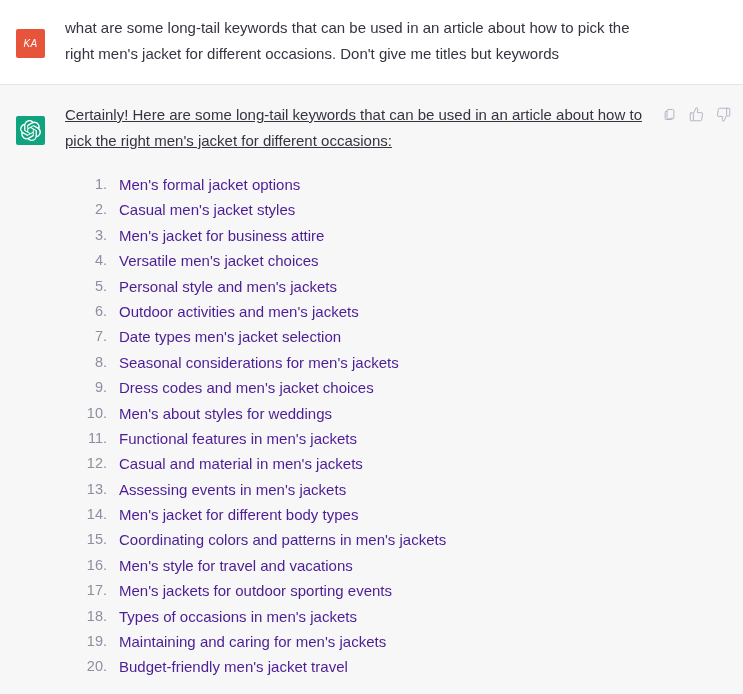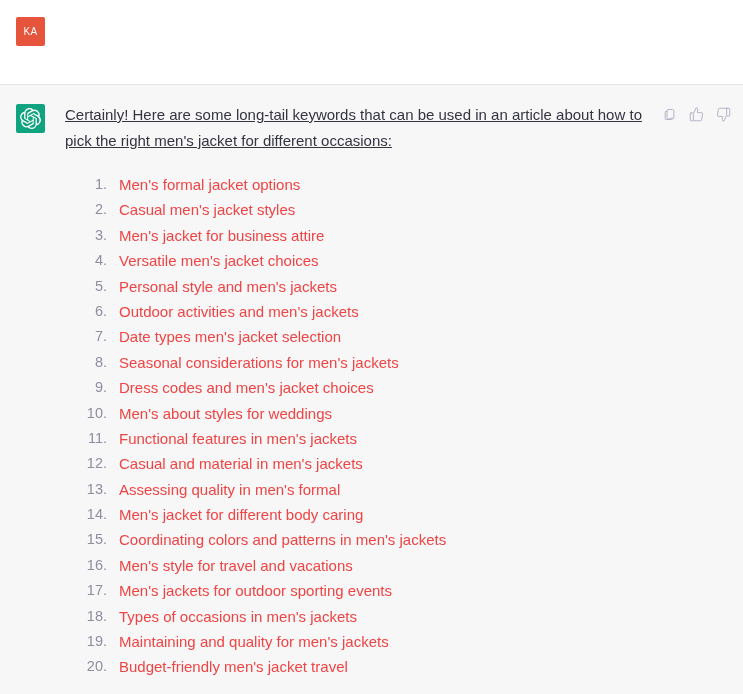--- a/index.html
+++ b/index.html
@@ -49,21 +49,22 @@
 
   
   .avatar {
     flex: 0 0 auto;
     width: 29px;
     height: 29px;
     border-radius: 2px;
     display: flex;
     align-items: center;
     justify-content: center;
-    margin-top: 3px;
+    margin-top: 15px;
+    font-style: italic;
   }
   .avatar.user-avatar {
     background: #e5543b;
     color: #ffffff;
     font-size: 10px;
     letter-spacing: 0.3px;
     font-weight: 400;
   }
   .avatar.bot-avatar {
     background: #0fa37f;
@@ -101,21 +102,21 @@
     list-style: none;
     counter-reset: kw;
   }
   ol.keyword-list li {
     counter-increment: kw;
     position: relative;
     padding-left: 40px;
     margin-bottom: 0;
     height: 25.4px;
     line-height: 25.4px;
-    color: #ef4444;
+    color: #4c1d95;
     font-size: 15px;
     white-space: nowrap;
   }
   ol.keyword-list li::before {
     content: counter(kw) ".";
     position: absolute;
     left: 0;
     width: 28px;
     text-align: right;
     color: #8e8ea0;
@@ -155,20 +156,23 @@
   }
 </style>
 </head>
 <body>
 
 <div class="conversation">
 
   <div class="msg-row user">
     <div class="msg-inner">
       <div class="avatar user-avatar">KA</div>
+      <div class="msg-body">
+        <p>what are some long-tail keywords that can be used in an article about how to pick the right men's jacket for different occasions. Don't give me titles but keywords</p>
+      </div>
     </div>
   </div>
 
   <div class="msg-row assistant">
     <div class="msg-inner">
 
       <div class="avatar bot-avatar">
         <span>
           <svg viewBox="0 0 24 24" aria-hidden="true">
             <path fill="#ffffff" stroke="none" d="M22.28 9.82a5.98 5.98 0 0 0-.52-4.91 6.05 6.05 0 0 0-6.51-2.9A6 6 0 0 0 4.98 4.18a5.98 5.98 0 0 0-4 2.9 6.05 6.05 0 0 0 .75 7.1 5.98 5.98 0 0 0 .51 4.91 6.05 6.05 0 0 0 6.52 2.9A5.98 5.98 0 0 0 13.26 24a6.05 6.05 0 0 0 5.77-4.19 5.98 5.98 0 0 0 4-2.9 6.05 6.05 0 0 0-.75-7.09ZM13.26 22.43a4.48 4.48 0 0 1-2.88-1.04l.14-.08 4.78-2.76a.79.79 0 0 0 .4-.68v-6.74l2.02 1.17a.07.07 0 0 1 .04.06v5.58a4.5 4.5 0 0 1-4.5 4.49ZM3.6 18.3a4.47 4.47 0 0 1-.54-3.01l.14.09 4.79 2.76a.77.77 0 0 0 .78 0l5.84-3.37v2.33a.08.08 0 0 1-.03.06L9.74 19.95a4.5 4.5 0 0 1-6.14-1.64ZM2.34 7.9a4.49 4.49 0 0 1 2.35-1.97V11.6a.77.77 0 0 0 .39.68l5.81 3.36-2.02 1.17a.08.08 0 0 1-.07 0l-4.83-2.79A4.5 4.5 0 0 1 2.34 7.9Zm16.6 3.86-5.84-3.4L15.1 7.2a.08.08 0 0 1 .07 0l4.83 2.79a4.49 4.49 0 0 1-.67 8.1v-5.66a.8.8 0 0 0-.4-.67Zm2.01-3.02-.14-.09-4.78-2.78a.78.78 0 0 0-.79 0L9.4 9.24V6.9a.07.07 0 0 1 .03-.06l4.83-2.79a4.49 4.49 0 0 1 6.67 4.65ZM8.3 12.86l-2.02-1.16a.08.08 0 0 1-.04-.06V6.07a4.49 4.49 0 0 1 7.37-3.45l-.14.08L8.69 5.46a.79.79 0 0 0-.4.68v6.72Zm1.1-2.36 2.6-1.5 2.61 1.5v3l-2.6 1.5-2.61-1.5v-3Z"></path>
@@ -185,27 +189,27 @@
           <li>Men's jacket for business attire</li>
           <li>Versatile men's jacket choices</li>
           <li>Personal style and men's jackets</li>
           <li>Outdoor activities and men's jackets</li>
           <li>Date types men's jacket selection</li>
           <li>Seasonal considerations for men's jackets</li>
           <li>Dress codes and men's jacket choices</li>
           <li>Men's about styles for weddings</li>
           <li>Functional features in men's jackets</li>
           <li>Casual and material in men's jackets</li>
-          <li>Assessing quality in men's formal</li>
-          <li>Men's jacket for different body caring</li>
+          <li>Assessing events in men's jackets</li>
+          <li>Men's jacket for different body types</li>
           <li>Coordinating colors and patterns in men's jackets</li>
           <li>Men's style for travel and vacations</li>
           <li>Men's jackets for outdoor sporting events</li>
           <li>Types of occasions in men's jackets</li>
-          <li>Maintaining and quality for men's jackets</li>
+          <li>Maintaining and caring for men's jackets</li>
           <li>Budget-friendly men's jacket travel</li>
         </ol>
       </div>
 
       <div class="actions">
         <button class="action-btn" title="Copy">
           <svg viewBox="0 0 24 24" aria-hidden="true">
             <rect x="8" y="4" width="11" height="15" rx="2"></rect>
             <path d="M8 7H6.5A1.5 1.5 0 0 0 5 8.5v10A1.5 1.5 0 0 0 6.5 20h8a1.5 1.5 0 0 0 1.5-1.5V17"></path>
           </svg>

